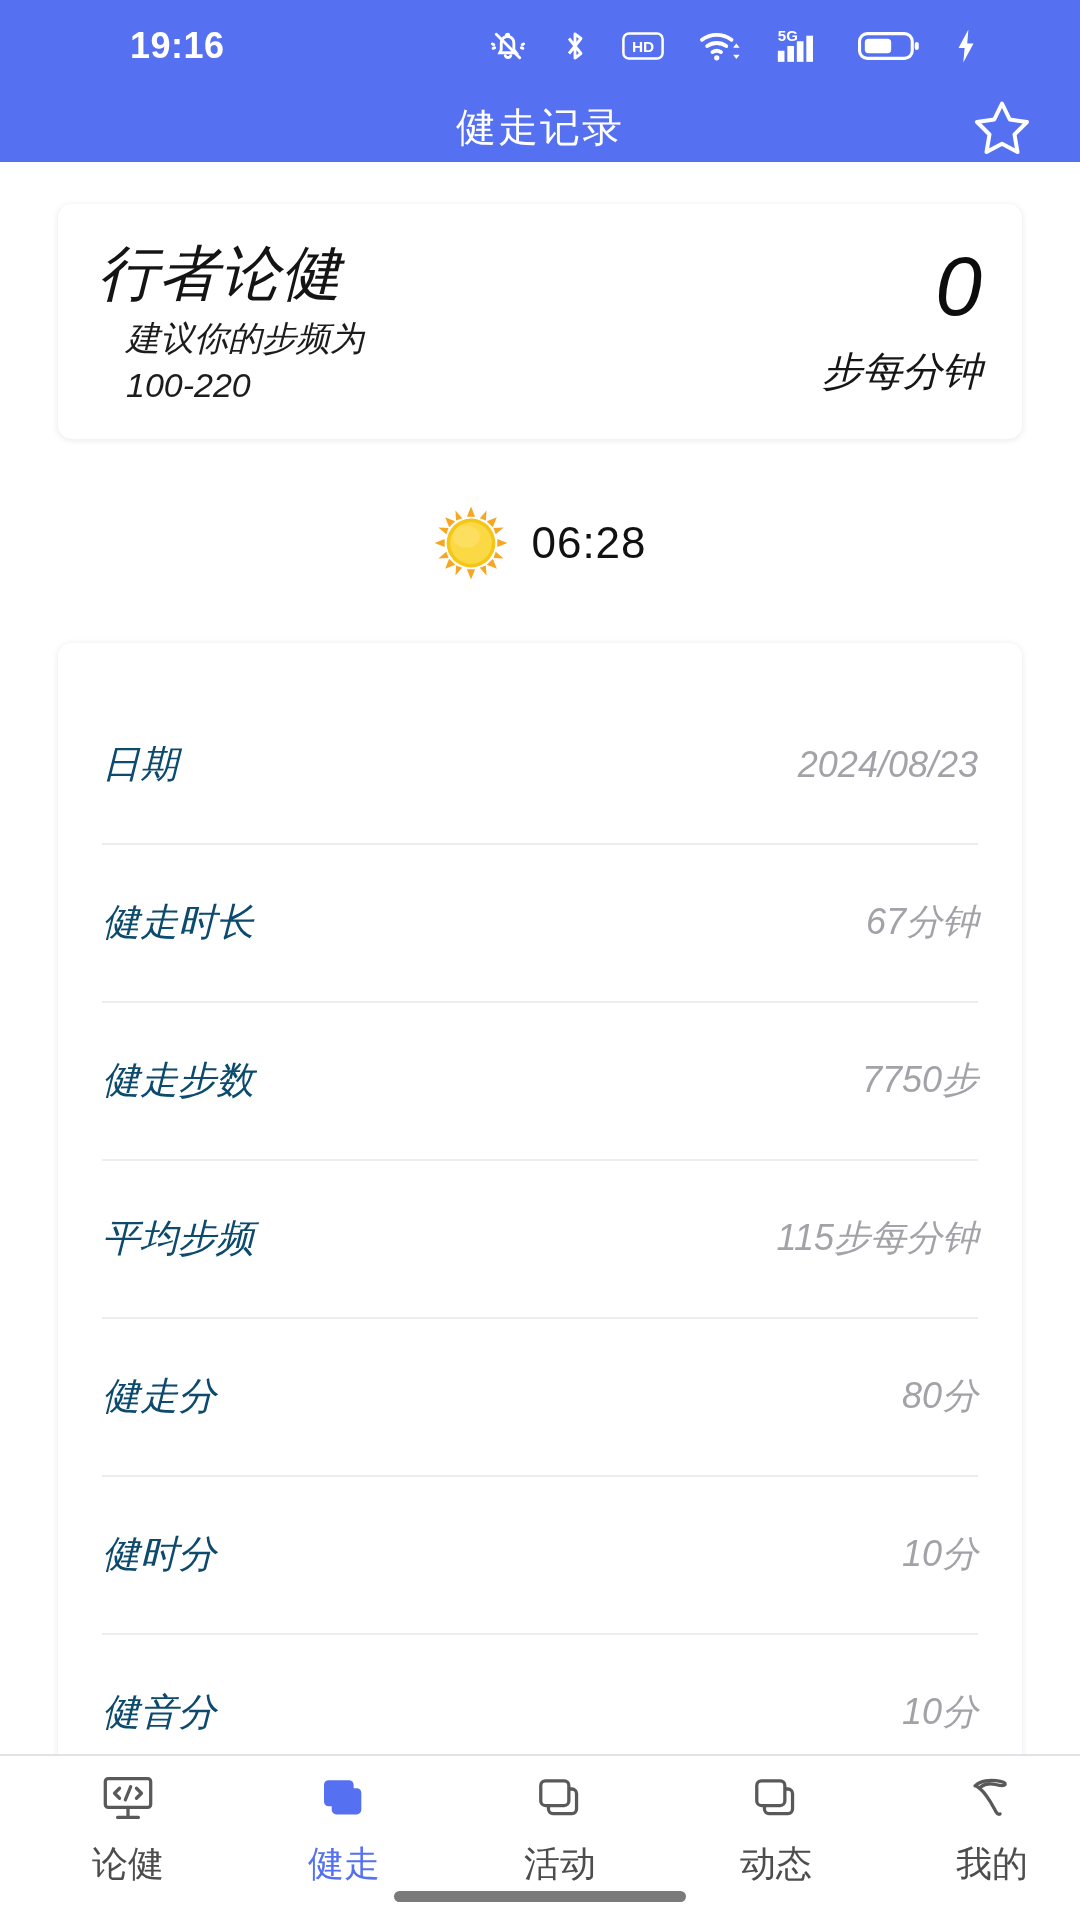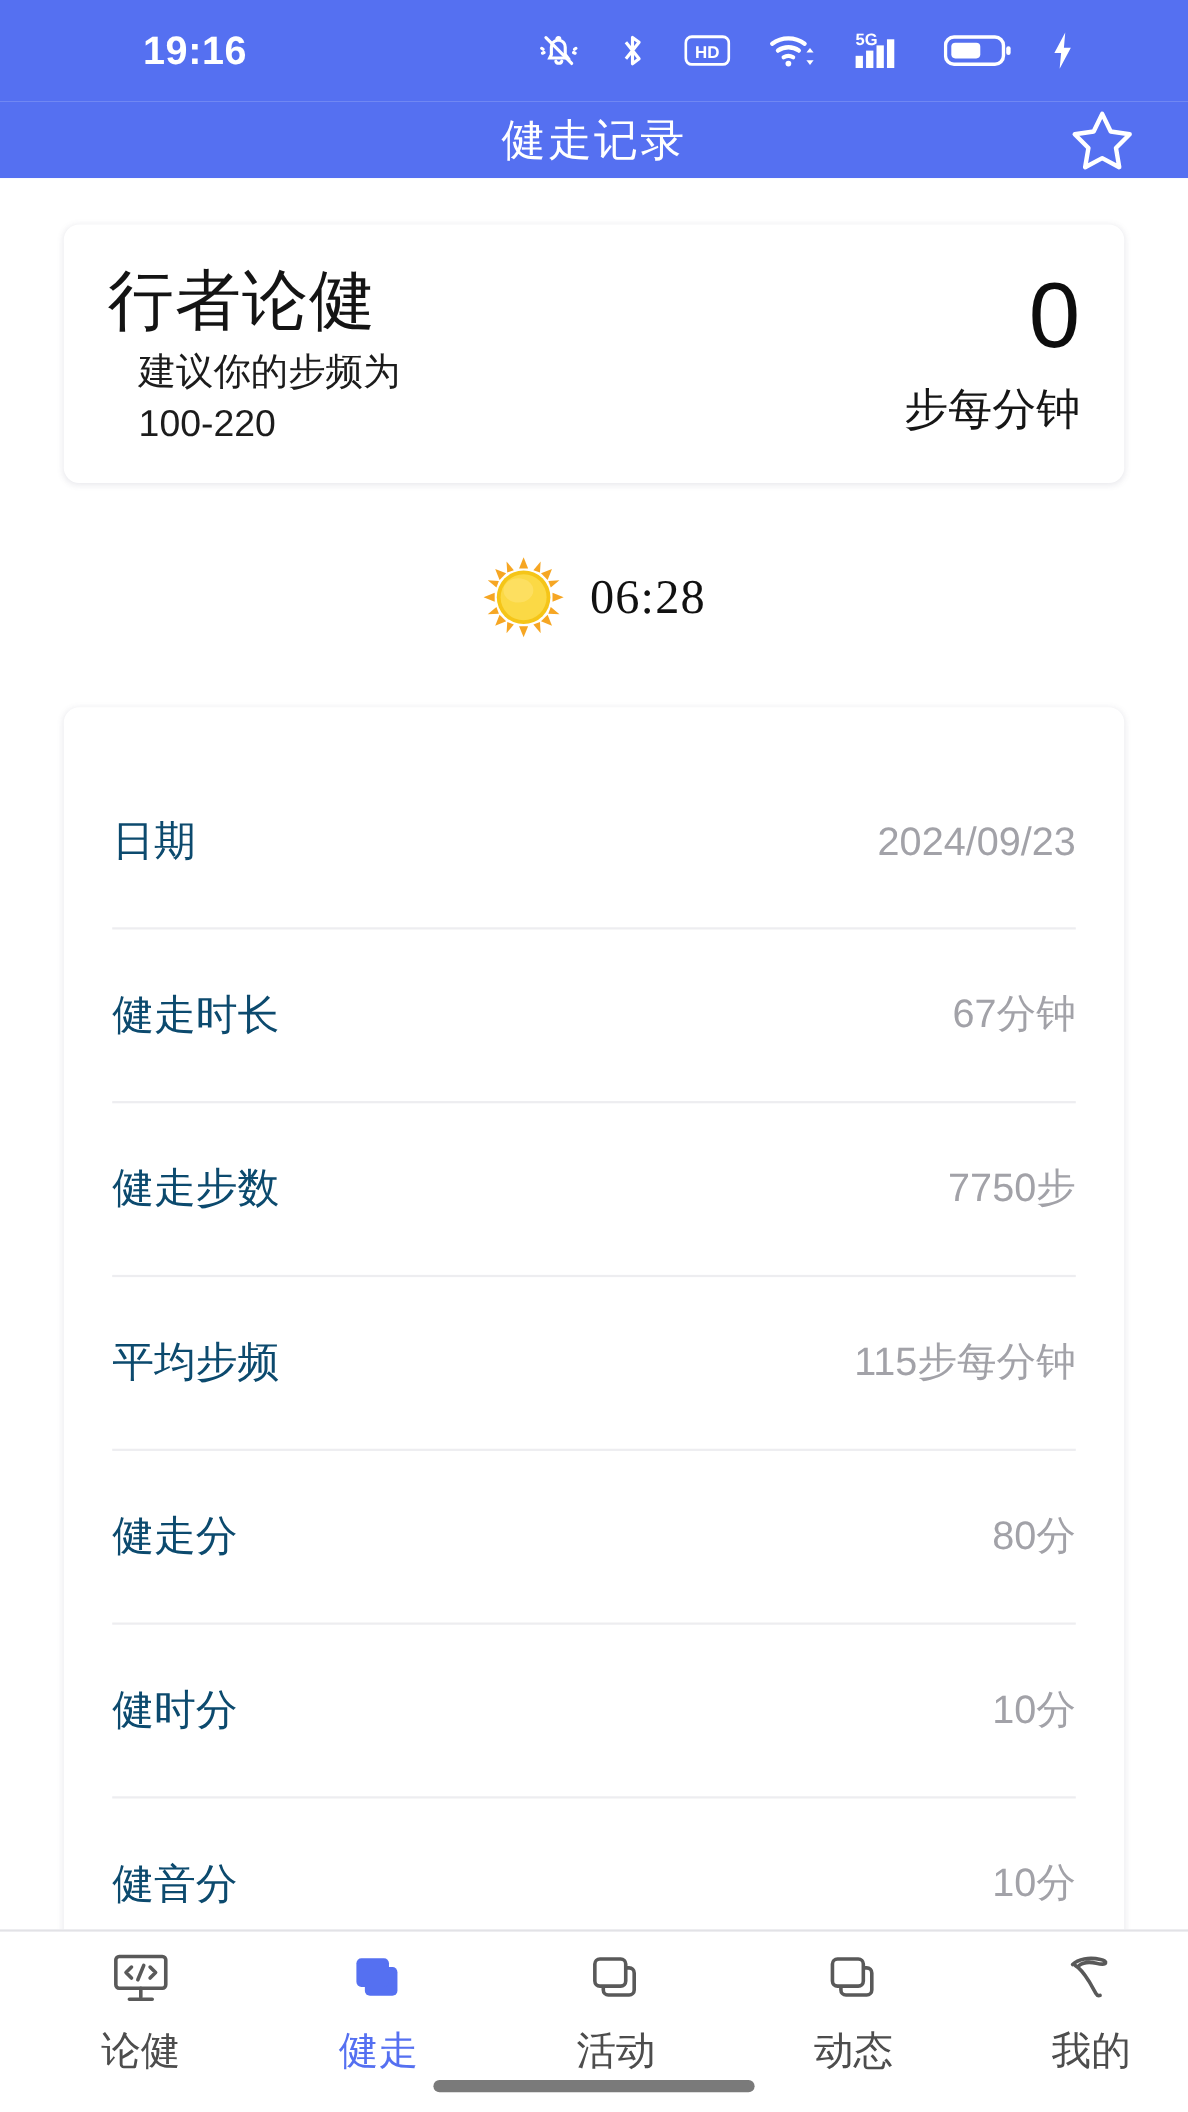--- a/index.html
+++ b/index.html
@@ -48,20 +48,21 @@
   .content{
     position:absolute; top:162px; left:0; right:0; bottom:0;
     background:#ffffff;
   }
 
   .card{
     background:#ffffff;
     border-radius:14px;
     box-shadow:0 1px 6px rgba(90,90,120,.14);
     margin:0 58px;
+    font-style:italic;
   }
 
   
   .hero{
     margin-top:42px;
     min-height:218px;
     display:flex; align-items:flex-start;
     padding:38px 40px 30px 40px;
   }
   .hero-left{ flex:1; min-width:0; }
@@ -83,21 +84,20 @@
   }
   .hero-unit{
     margin-top:16px; font-size:40px; color:#161616;
   }
 
   
   .weather{
     margin-top:66px;
     display:flex; align-items:center; justify-content:center;
     gap:22px;
-    font-family:Liberation Serif, serif;
   }
   .weather-time{
     font-size:44px; color:#111111; letter-spacing:1px;
   }
   .sun{
     width:76px; height:76px; position:relative;
     display:inline-block;
   }
 
   
@@ -258,21 +258,21 @@
         <ellipse cx="21" cy="20" rx="8.6" ry="7" fill="#fde06a" opacity=".75"></ellipse>
       </svg>
     </span>
     <span class="weather-time">06:28</span>
   </div>
 
   <div class="card stats">
 
     <div class="stat-row">
       <span class="stat-label">日期</span>
-      <span class="stat-value">2024/09/23</span>
+      <span class="stat-value">2024/08/23</span>
     </div>
 
     <div class="stat-row">
       <span class="stat-label">健走时长</span>
       <span class="stat-value">67分钟</span>
     </div>
 
     <div class="stat-row">
       <span class="stat-label">健走步数</span>
       <span class="stat-value">7750步</span>

